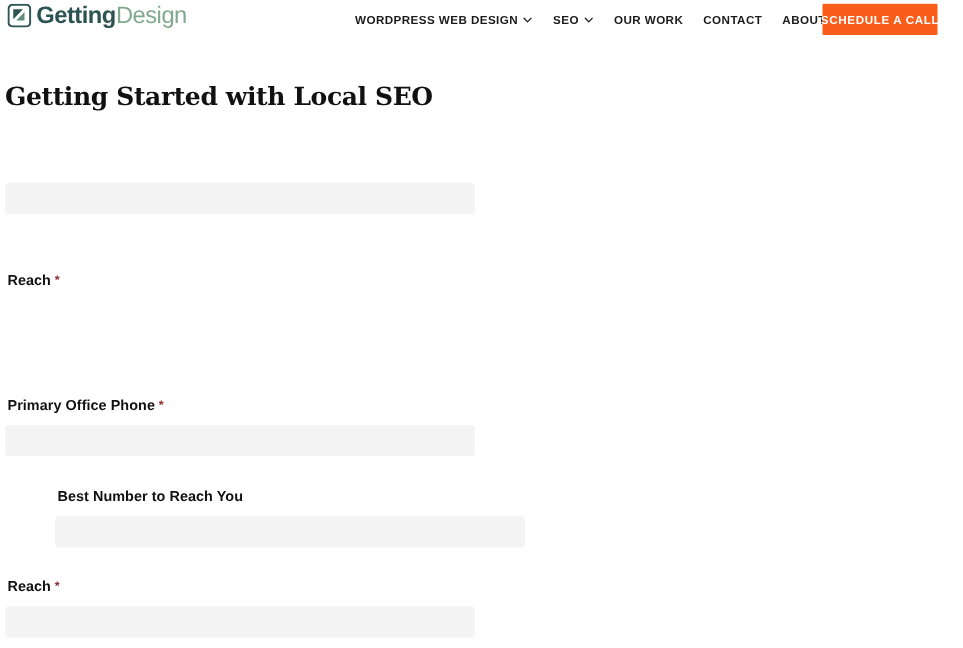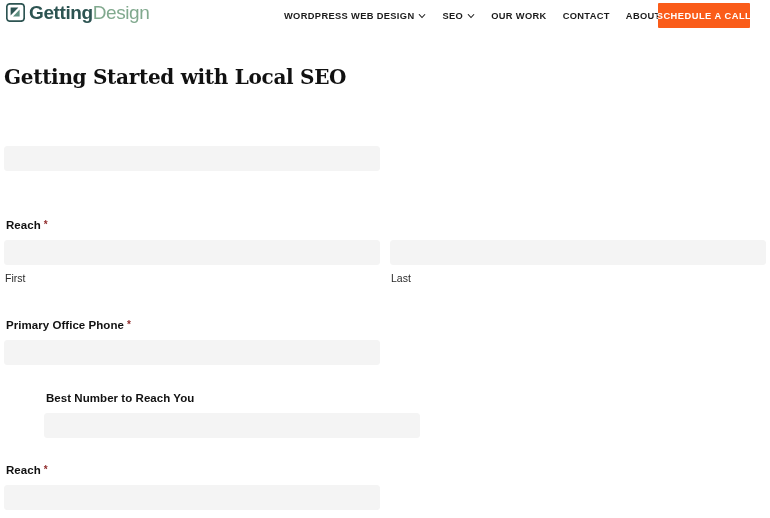--- a/index.html
+++ b/index.html
@@ -251,30 +251,20 @@
         <input class="text-input" type="text" placeholder="" style="">
       </div>
       <div class="field-col"></div>
     </div>
   </div>
 
   <div class="field-group" style="top:218px;">
     <div class="field-label">
       <span>Reach</span><span class="req-star">*</span>
     </div>
-    <div class="field-row">
-      <div class="field-col">
-        <input class="text-input" type="text" placeholder="" style="">
-        <div class="sub-label">First</div>
-      </div>
-      <div class="field-col">
-        <input class="text-input" type="text" placeholder="" style="">
-        <div class="sub-label">Last</div>
-      </div>
-    </div>
   </div>
 
   <div class="field-group" style="top:318px;">
     <div class="field-label">
       <span>Primary Office Phone</span><span class="req-star">*</span>
     </div>
     <div class="field-row">
       <div class="field-col">
         <input class="text-input" type="text" placeholder="" style="">
       </div>

